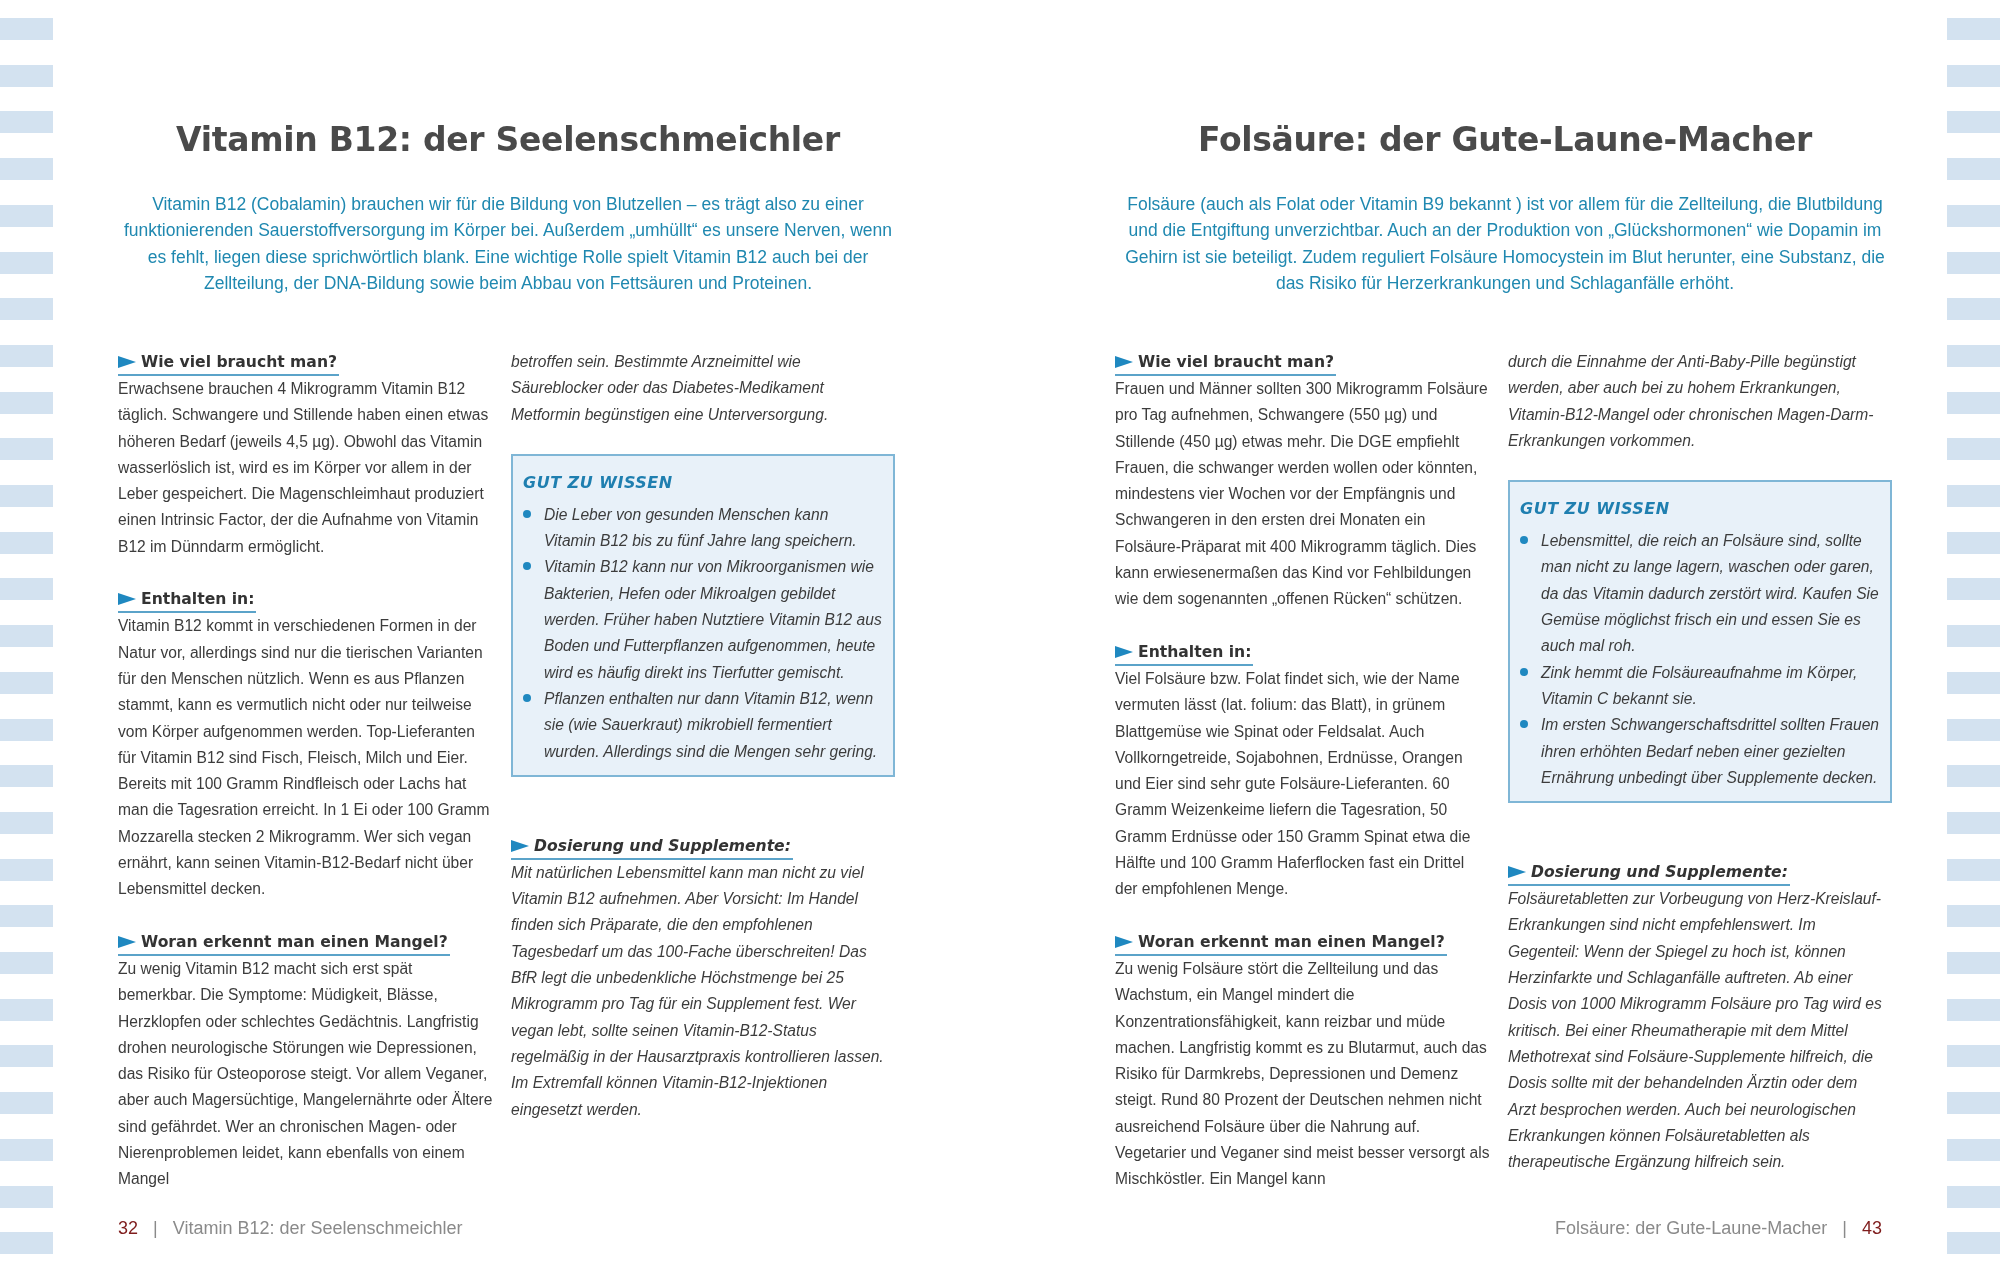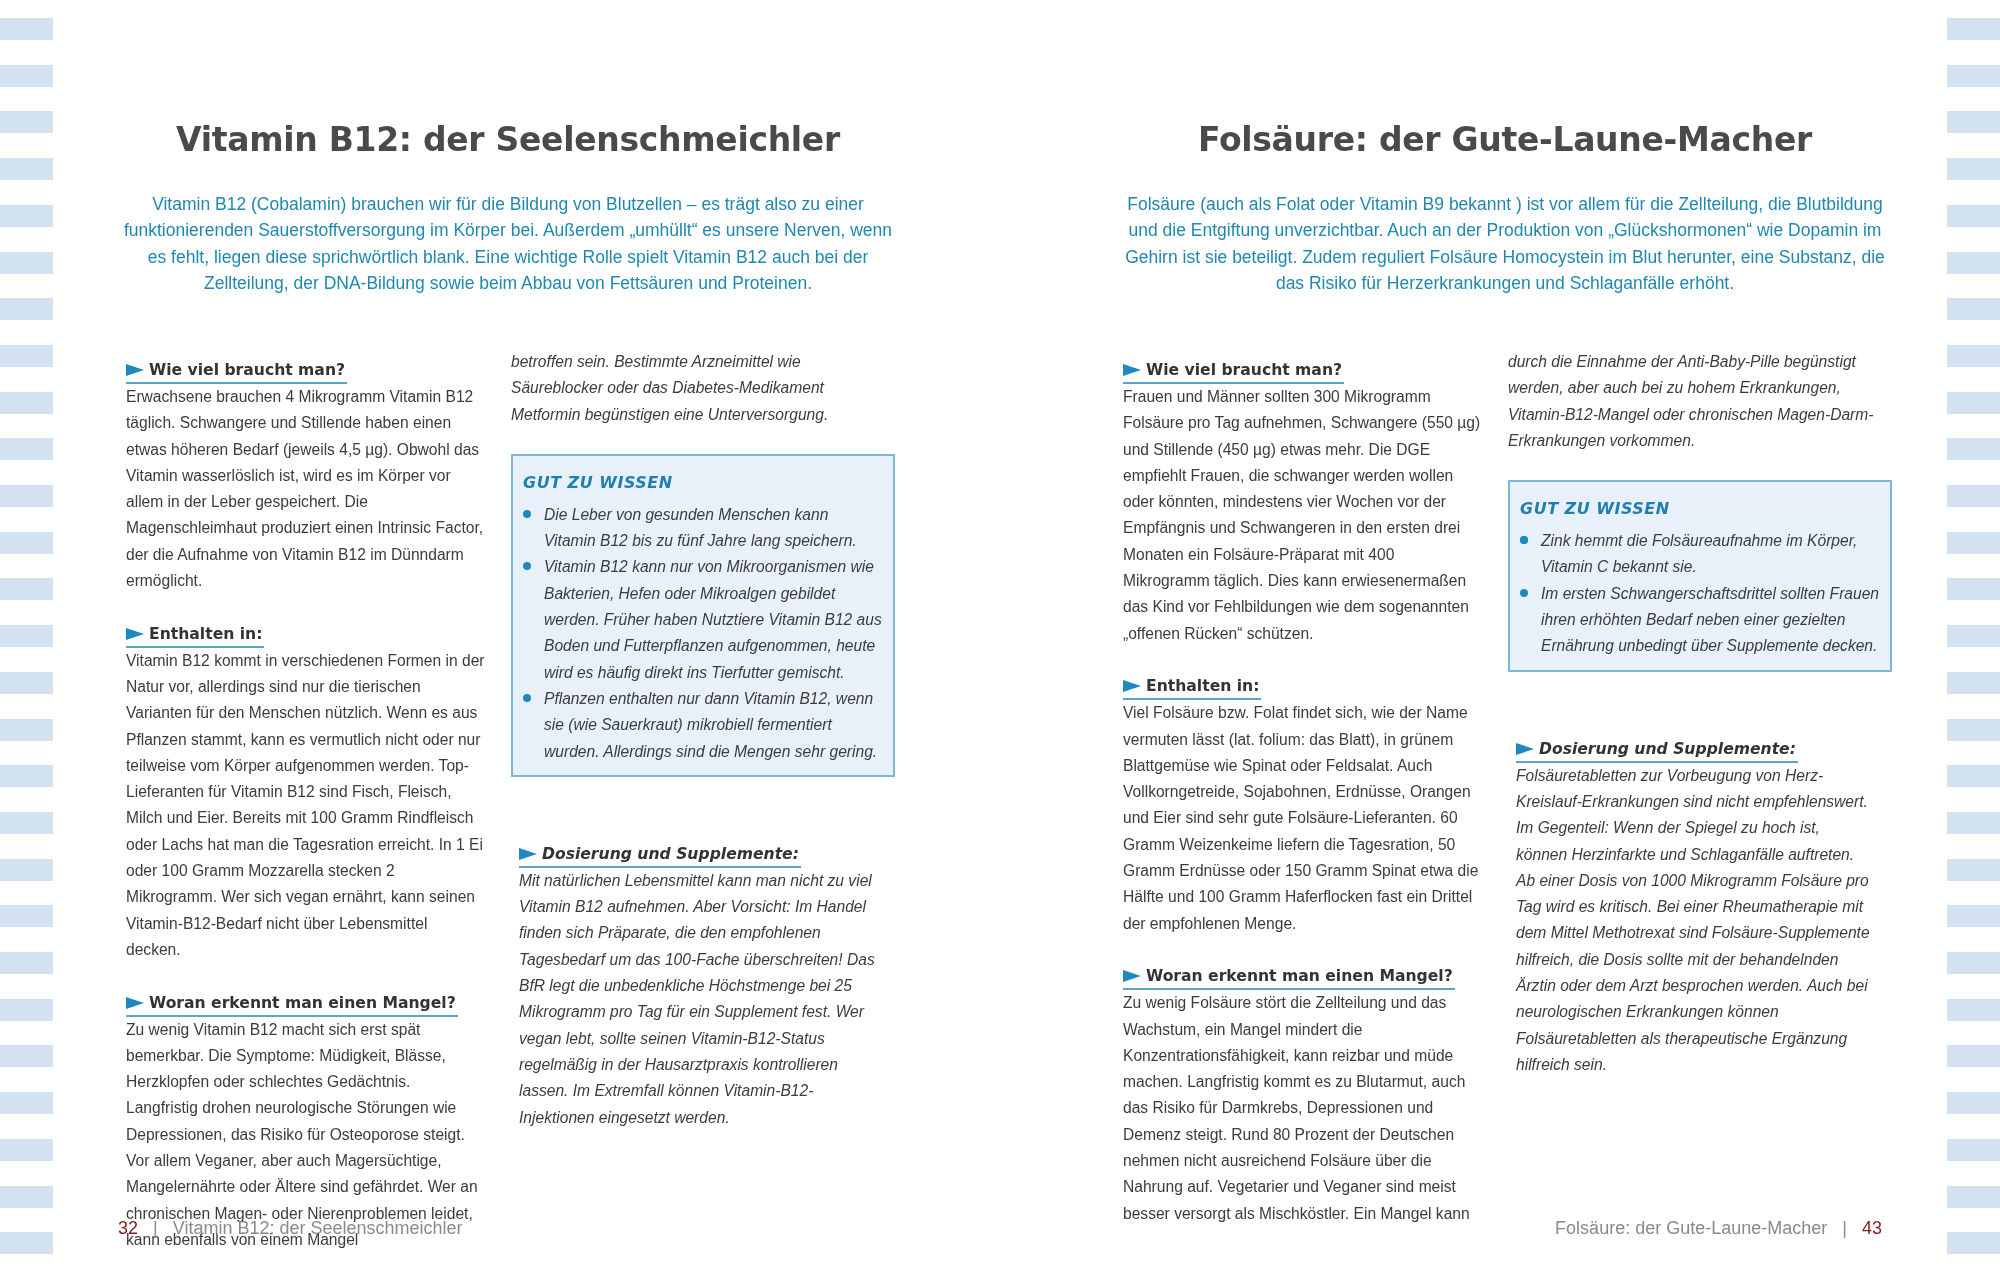--- a/index.html
+++ b/index.html
@@ -36,21 +36,21 @@
     display: inline-block; font-family: "DejaVu Sans", sans-serif; font-weight: bold;
     font-size: 15.6px; color: #333; border-bottom: 2px solid #5ba3c9;
     line-height: 23px; margin-top: 0; padding-right: 2px;
   }
   .arrow {
     display: inline-block; width: 0; height: 0;
     border-top: 6px solid transparent; border-bottom: 6px solid transparent;
     border-left: 18px solid #1f88c0; margin-right: 5px; vertical-align: -1px;
   }
   .para { margin: 0 0 26.3px 0; }
-  .section { margin: 8px; }
+  .section { margin: 0; }
   .gap { height: 26.3px; }
 
   .box {
     border: 2px solid #7fb6d6; background: #e8f1f9; padding: 10px 10px 10px 10px;
     margin-top: 0; box-sizing: border-box; width: 384px;
   }
   .box-title {
     font-family: "DejaVu Sans", sans-serif; font-weight: bold; font-size: 16px;
     color: #1f7fb0; letter-spacing: 0.5px; margin: 4px 0 6px 0; line-height: 26px;
   }
@@ -184,21 +184,21 @@
       <div class="heading"><span class="arrow"></span><span>Woran erkennt man einen Mangel?</span></div>
       <p class="para">Zu wenig Folsäure stört die Zellteilung und das Wachstum, ein Mangel mindert die Konzentrationsfähigkeit, kann reizbar und müde machen. Langfristig kommt es zu Blutarmut, auch das Risiko für Darmkrebs, Depressionen und Demenz steigt. Rund 80 Prozent der Deutschen nehmen nicht ausreichend Folsäure über die Nahrung auf. Vegetarier und Veganer sind meist besser versorgt als Mischköstler. Ein Mangel kann</p>
     </div>
   </div>
 
   <div class="col c2">
     <p class="para" style="margin-bottom:26px">durch die Einnahme der Anti-Baby-Pille begünstigt werden, aber auch bei zu hohem Erkrankungen, Vitamin-B12-Mangel oder chronischen Magen-Darm-Erkrankungen vorkommen.</p>
     <div class="box">
       <div class="box-title">GUT ZU WISSEN</div>
       <ul>
-        <li><span class="bullet"></span></li>
+        <li><span class="bullet"></span><span>Lebensmittel, die reich an Folsäure sind, sollte man nicht zu lange lagern, waschen oder garen, da das Vitamin dadurch zerstört wird. Kaufen Sie Gemüse möglichst frisch ein und essen Sie es auch mal roh.</span></li>
         <li><span class="bullet"></span><span>Zink hemmt die Folsäureaufnahme im Körper, Vitamin C bekannt sie.</span></li>
         <li><span class="bullet"></span><span>Im ersten Schwangerschaftsdrittel sollten Frauen ihren erhöhten Bedarf neben einer gezielten Ernährung unbedingt über Supplemente decken.</span></li>
       </ul>
     </div>
     <div class="gap" style="height:56px"></div>
     <div class="section">
       <div class="heading"><span class="arrow"></span><span>Dosierung und Supplemente:</span></div>
       <p class="para">Folsäuretabletten zur Vorbeugung von Herz-Kreislauf-Erkrankungen sind nicht empfehlenswert. Im Gegenteil: Wenn der Spiegel zu hoch ist, können Herzinfarkte und Schlaganfälle auftreten. Ab einer Dosis von 1000 Mikrogramm Folsäure pro Tag wird es kritisch. Bei einer Rheumatherapie mit dem Mittel Methotrexat sind Folsäure-Supplemente hilfreich, die Dosis sollte mit der behandelnden Ärztin oder dem Arzt besprochen werden. Auch bei neurologischen Erkrankungen können Folsäuretabletten als therapeutische Ergänzung hilfreich sein.</p>
     </div>
   </div>

